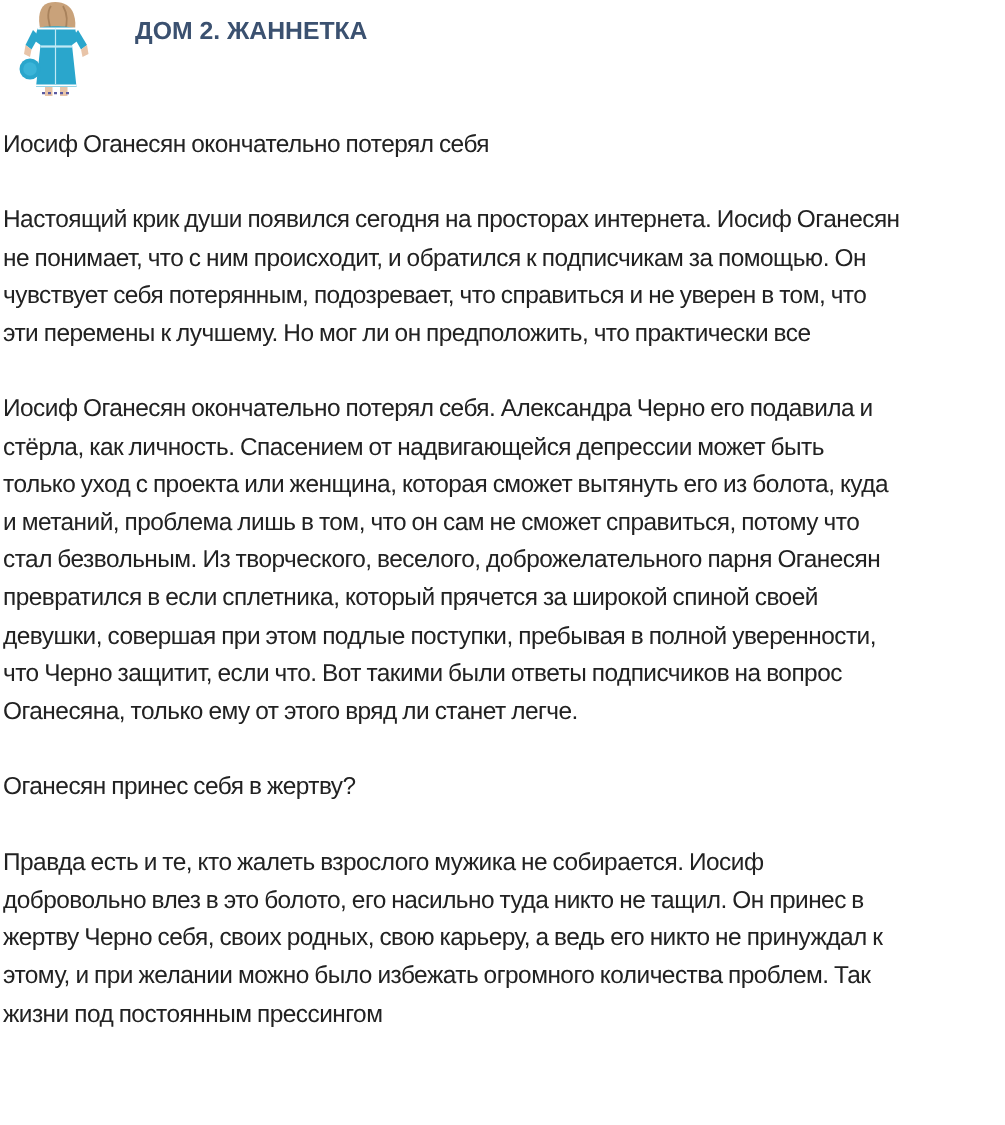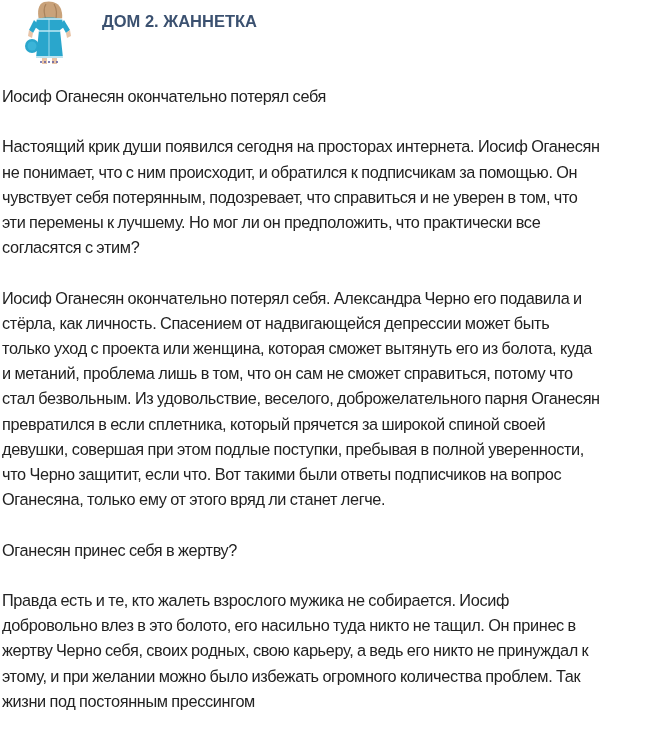--- a/index.html
+++ b/index.html
@@ -10,21 +10,21 @@
     body {
       width: 670px;
       height: 750px;
       overflow: hidden;
       position: relative;
       font-family: "Liberation Sans", sans-serif;
       color: #222222;
     }
     .header {
       position: absolute;
-      left: 16px;
+      left: 4px;
       top: 0;
       width: 570px;
       height: 70px;
     }
     .avatar {
       position: absolute;
       left: 4px;
       top: 0;
       width: 60px;
       height: 66px;
@@ -97,29 +97,28 @@
 <div class="article">
   <p>
     <span class="line">Иосиф Оганесян окончательно потерял себя</span>
   </p>
 
   <p>
     <span class="line">Настоящий крик души появился сегодня на просторах интернета. Иосиф Оганесян</span>
     <span class="line">не понимает, что с ним происходит, и обратился к подписчикам за помощью. Он</span>
     <span class="line">чувствует себя потерянным, подозревает, что справиться и не уверен в том, что</span>
     <span class="line">эти перемены к лучшему. Но мог ли он предположить, что практически все</span>
-    <span class="line">согласятся с этим?</span>
   </p>
 
   <p>
     <span class="line">Иосиф Оганесян окончательно потерял себя. Александра Черно его подавила и</span>
     <span class="line">стёрла, как личность. Спасением от надвигающейся депрессии может быть</span>
     <span class="line">только уход с проекта или женщина, которая сможет вытянуть его из болота, куда</span>
     <span class="line">и метаний, проблема лишь в том, что он сам не сможет справиться, потому что</span>
-    <span class="line">стал безвольным. Из удовольствие, веселого, доброжелательного парня Оганесян</span>
+    <span class="line">стал безвольным. Из творческого, веселого, доброжелательного парня Оганесян</span>
     <span class="line">превратился в если сплетника, который прячется за широкой спиной своей</span>
     <span class="line">девушки, совершая при этом подлые поступки, пребывая в полной уверенности,</span>
     <span class="line">что Черно защитит, если что. Вот такими были ответы подписчиков на вопрос</span>
     <span class="line">Оганесяна, только ему от этого вряд ли станет легче.</span>
   </p>
 
   <p>
     <span class="line">Оганесян принес себя в жертву?</span>
   </p>
 

